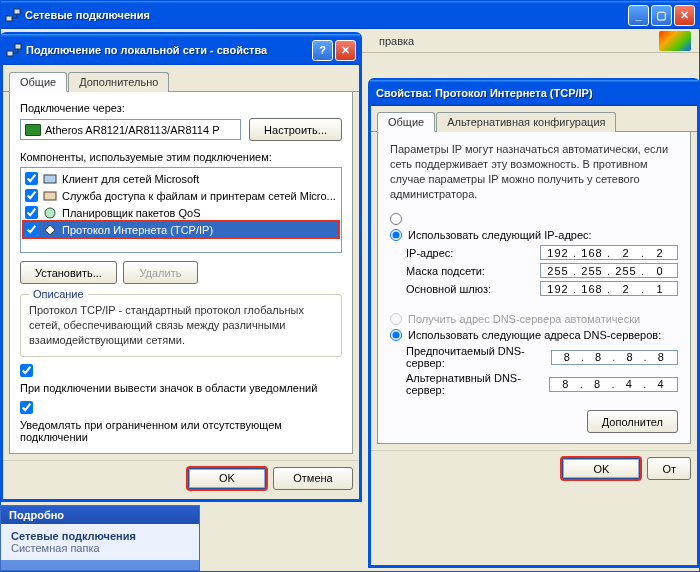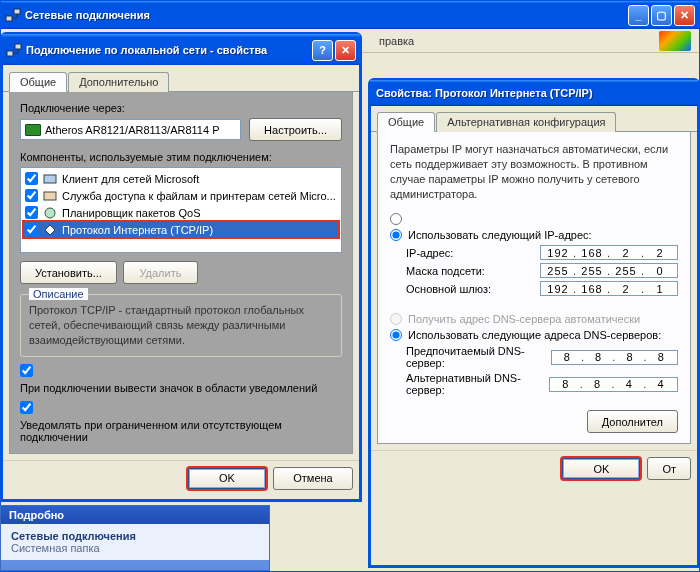--- a/index.html
+++ b/index.html
@@ -31,21 +31,21 @@
     border-bottom: 1px solid #c0bdaa; color: #333;
   }
   .parent-menubar .xp-logo {
     width: 32px; height: 20px; margin-left: auto;
     background: linear-gradient(135deg,#ff3c00,#ffa800 33%,#52c800 66%,#0068ff);
     border-radius: 2px;
   }
 
   
   .blue-panel {
-    position: absolute; left: 0; top: 505px; width: 270px; height: 66px;
+    position: absolute; left: 0; top: 505px; width: 200px; height: 66px;
     background: linear-gradient(to bottom,#7aa3e5,#5f8de0);
     border: 1px solid #3b6cc4; border-radius: 0;
   }
   .blue-panel .hdr {
     background: linear-gradient(to bottom,#2a5ecb,#204eb0);
     color: #fff; padding: 3px 8px; font-weight: bold;
   }
   .blue-panel .body { background: #eaf0fc; padding: 6px 10px; }
   .blue-panel .body .l1 { font-weight: bold; color: #1f3d77; }
   .blue-panel .body .l2 { color: #5a6b8c; }
@@ -65,21 +65,21 @@
     display: flex; padding: 6px 6px 0 6px; border-bottom: 1px solid #919b9c;
     background: #ece9d8;
   }
   .tab {
     padding: 3px 10px; background: #ece9d8; border: 1px solid #919b9c;
     border-bottom: none; border-radius: 3px 3px 0 0; margin-right: 1px;
     position: relative; top: 1px; color: #333;
   }
   .tab.active { background: #fcfcfe; border-bottom: 1px solid #fcfcfe; z-index: 2; }
   .tab-panel {
-    margin: 0 6px 6px 6px; background: #a3a3a3;
+    margin: 0 6px 6px 6px; background: #ffffff;
     border: 1px solid #919b9c; border-top: none; padding: 10px;
   }
 
   .label { color: #000; margin-bottom: 4px; }
   .combo-row { display: flex; gap: 8px; align-items: center; margin-bottom: 10px; }
   .combo {
     flex: 1; height: 21px; border: 1px solid #7f9db9; background: #fff;
     display: flex; align-items: center; padding: 0 4px; gap: 4px;
   }
   .adapter-icon { width: 16px; height: 12px; background: #2a8c2a; border: 1px solid #164d16; border-radius: 1px; }

